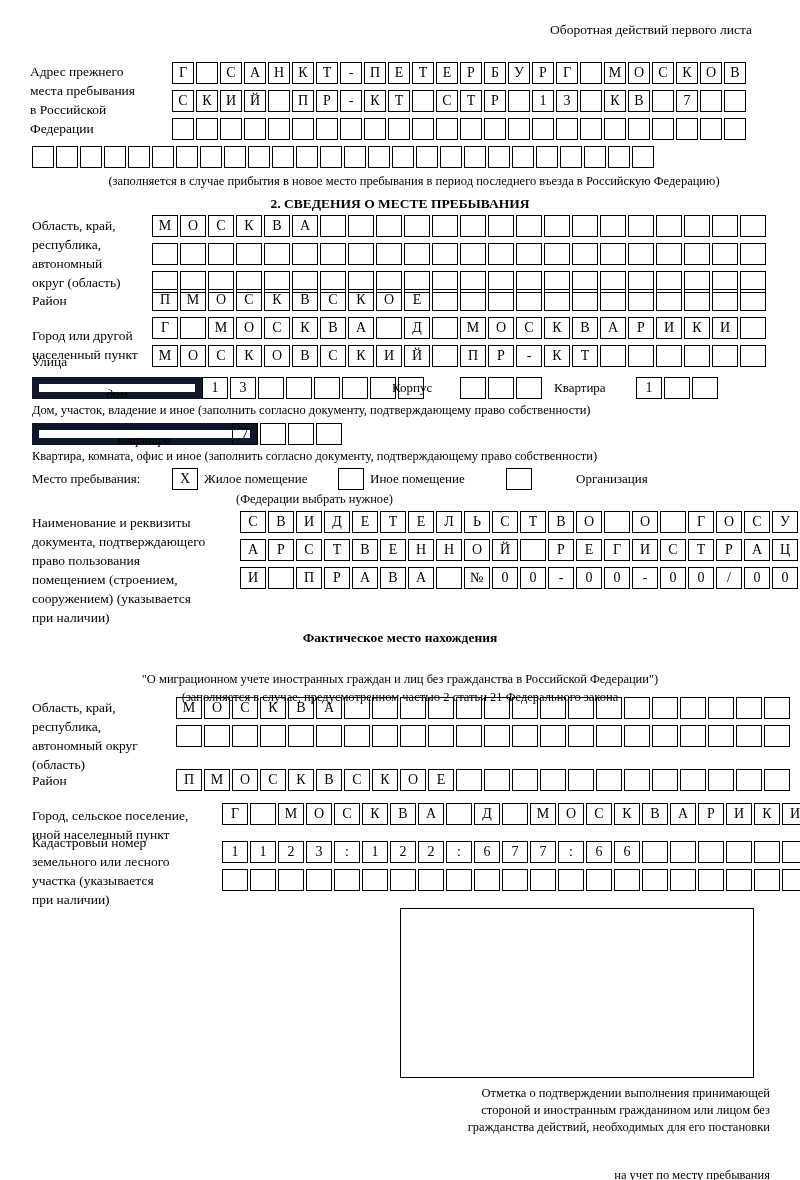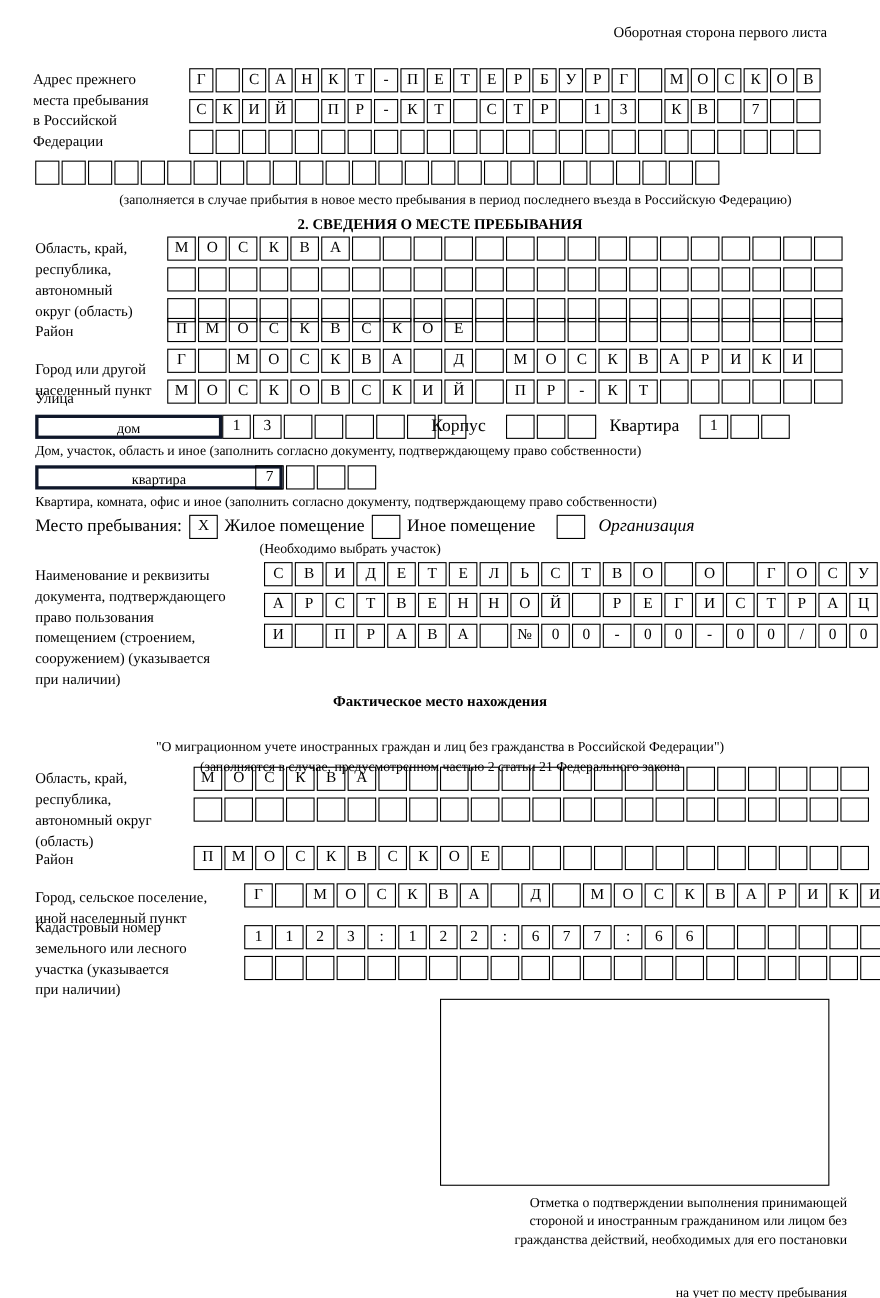--- a/index.html
+++ b/index.html
@@ -59,50 +59,51 @@
     margin-right: 2px;
     box-sizing: border-box;
     font-size: 14px;
     text-align: center;
     line-height: 20px;
     font-family: "Liberation Serif", serif;
   }
   .cell.narrow { width: 22px; }
   .wbox {
     position: absolute;
-    border: 3px solid #0f172a;
+    border: 7px solid #0f172a;
     box-sizing: border-box;
     height: 22px;
     font-size: 13px;
     text-align: center;
     line-height: 20px;
+    font-style: italic;
   }
   .inline-label {
     position: absolute;
-    font-size: 16px;
+    font-size: 13px;
     line-height: 22px;
   }
   .bigbox {
     position: absolute;
     border: 1px solid #000;
     box-sizing: border-box;
   }
   .footnote {
     position: absolute;
     font-size: 12.5px;
     text-align: right;
     line-height: 17px;
   }
 </style>
 </head>
 <body>
 
 <div class="page">
 
-  <div class="hdr-right">Оборотная сторона первого листа</div>
+  <div class="hdr-right">Оборотная действий первого листа</div>
 
   <div class="label" style="left:30px; top:62px;">Адрес прежнего
 места пребывания
 в Российской
 Федерации</div>
 
   <div class="boxrow" id="prev-row1" style="left:172px; top:62px;">
       <div class="cell narrow">Г</div>
       <div class="cell narrow"></div>
       <div class="cell narrow">С</div>
@@ -386,39 +387,39 @@
       <div class="cell"></div>
       <div class="cell"></div>
     </div>
   <div class="inline-label" style="left:554px; top:377px;">Квартира</div>
   <div class="boxrow" id="s2-stroenie" style="left:636px; top:377px;">
       <div class="cell">1</div>
       <div class="cell"></div>
       <div class="cell"></div>
     </div>
 
-  <div class="label small" style="left:32px; top:401px;">Дом, участок, область и иное (заполнить согласно документу, подтверждающему право собственности)</div>
+  <div class="label small" style="left:32px; top:401px;">Дом, участок, владение и иное (заполнить согласно документу, подтверждающему право собственности)</div>
 
   <div class="wbox" style="left:32px; top:423px; width:225px;">квартира</div>
   <div class="boxrow" id="s2-flat" style="left:232px; top:423px;">
       <div class="cell">7</div>
       <div class="cell"></div>
       <div class="cell"></div>
       <div class="cell"></div>
     </div>
   <div class="label small" style="left:32px; top:447px;">Квартира, комната, офис и иное (заполнить согласно документу, подтверждающему право собственности)</div>
 
   <div class="inline-label" style="left:32px; top:468px;">Место пребывания:</div>
   <div class="cell" style="position:absolute; left:172px; top:468px;">X</div>
   <div class="inline-label" style="left:204px; top:468px;">Жилое помещение</div>
   <div class="cell" style="position:absolute; left:338px; top:468px;"></div>
   <div class="inline-label" style="left:370px; top:468px;">Иное помещение</div>
   <div class="cell" style="position:absolute; left:506px; top:468px;"></div>
-  <div class="inline-label" style="left:544px; top:468px;font-style:italic;">Организация</div>
-  <div class="label small" style="left:236px; top:490px;">(Необходимо выбрать участок)</div>
+  <div class="inline-label" style="left:576px; top:468px;">Организация</div>
+  <div class="label small" style="left:236px; top:490px;">(Федерации выбрать нужное)</div>
 
   <div class="label" style="left:32px; top:513px;">Наименование и реквизиты
 документа, подтверждающего
 право пользования
 помещением (строением,
 сооружением) (указывается
 при наличии)</div>
   <div class="boxrow" id="s2-doc1" style="left:240px; top:511px;">
       <div class="cell">С</div>
       <div class="cell">В</div>

